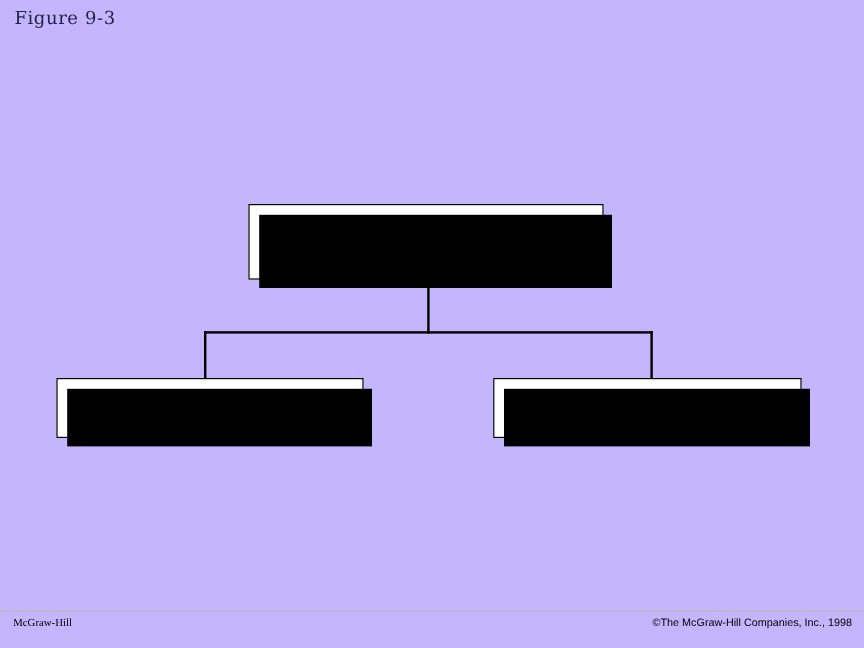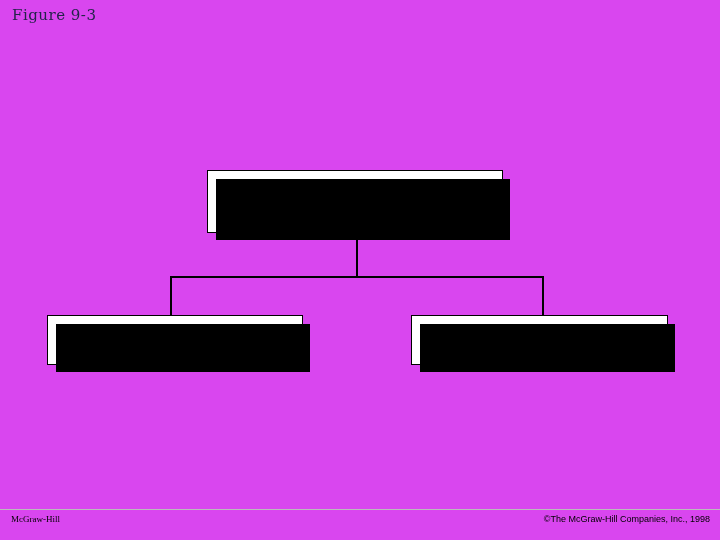--- a/index.html
+++ b/index.html
@@ -8,21 +8,21 @@
     padding: 0;
     background: #ffffff;
   }
   body {
     font-family: "Liberation Sans", sans-serif;
   }
   #slide {
     position: relative;
     width: 720px;
     height: 540px;
-    background: #d946ef;
+    background: #c4b5fd;
     overflow: hidden;
   }
 
   
   .figure-label {
     position: absolute;
     left: 12px;
     top: 6px;
     font-family: "DejaVu Serif", "Liberation Serif", serif;
     font-size: 15px;

